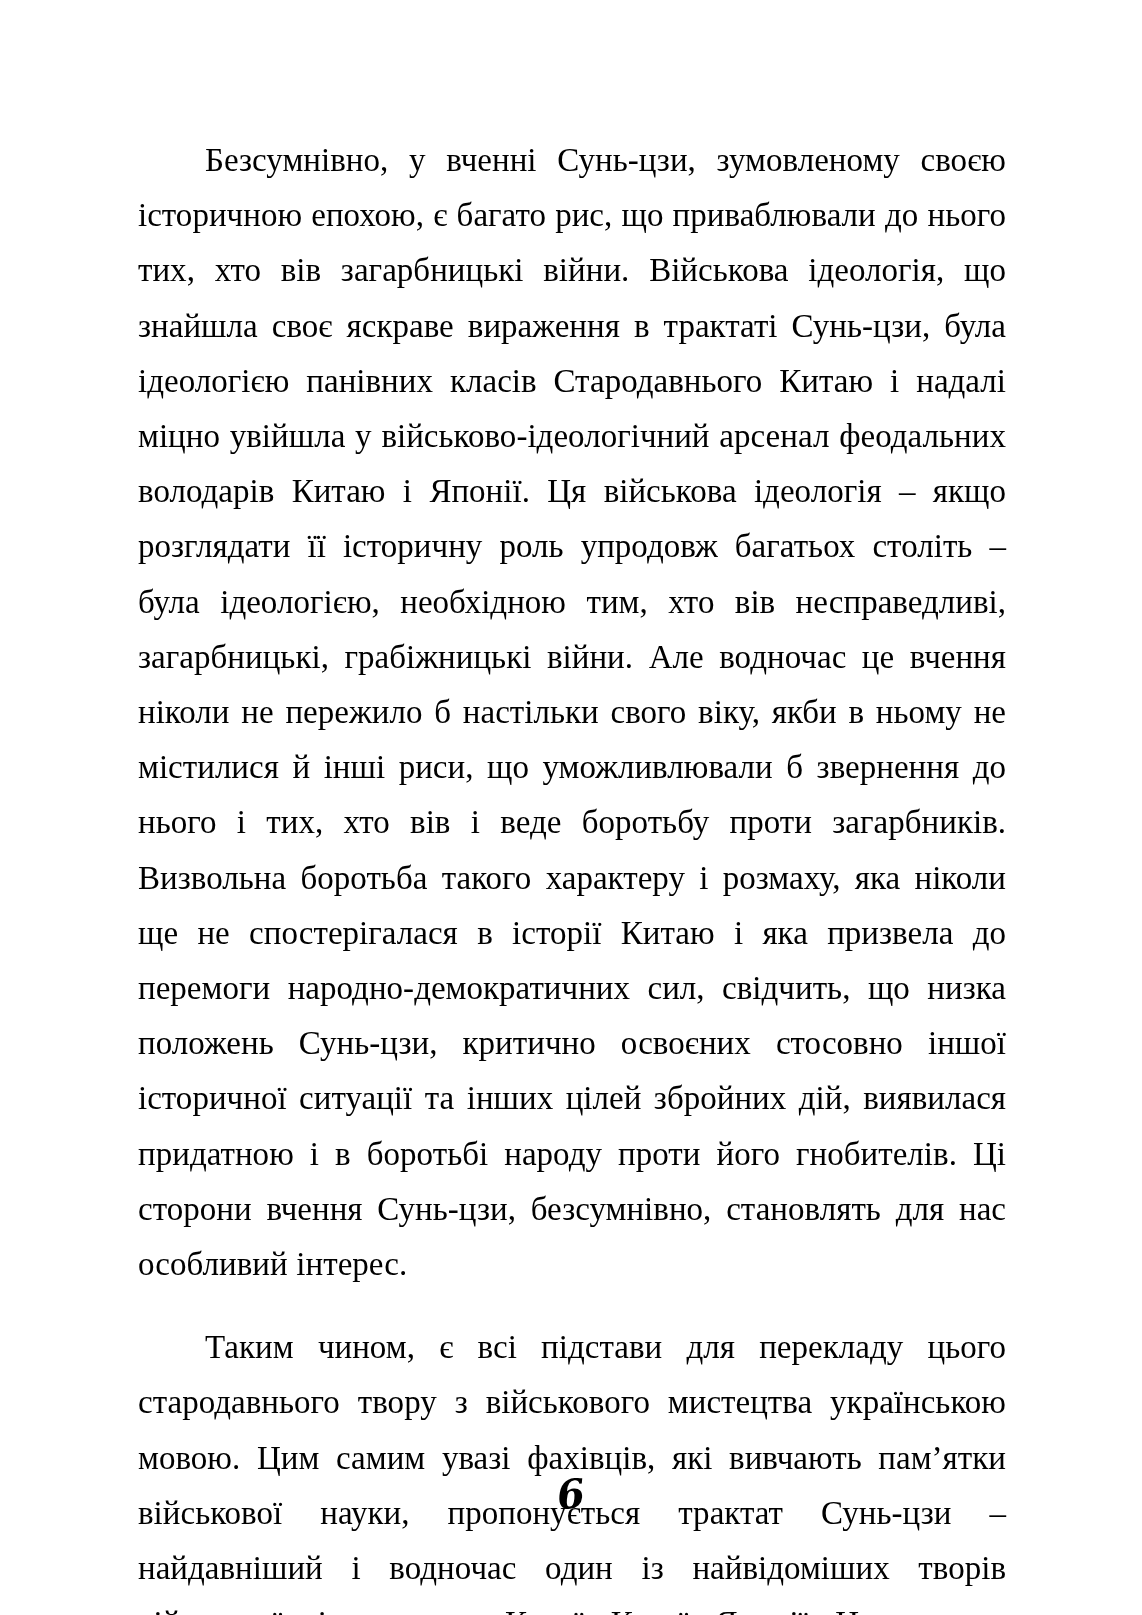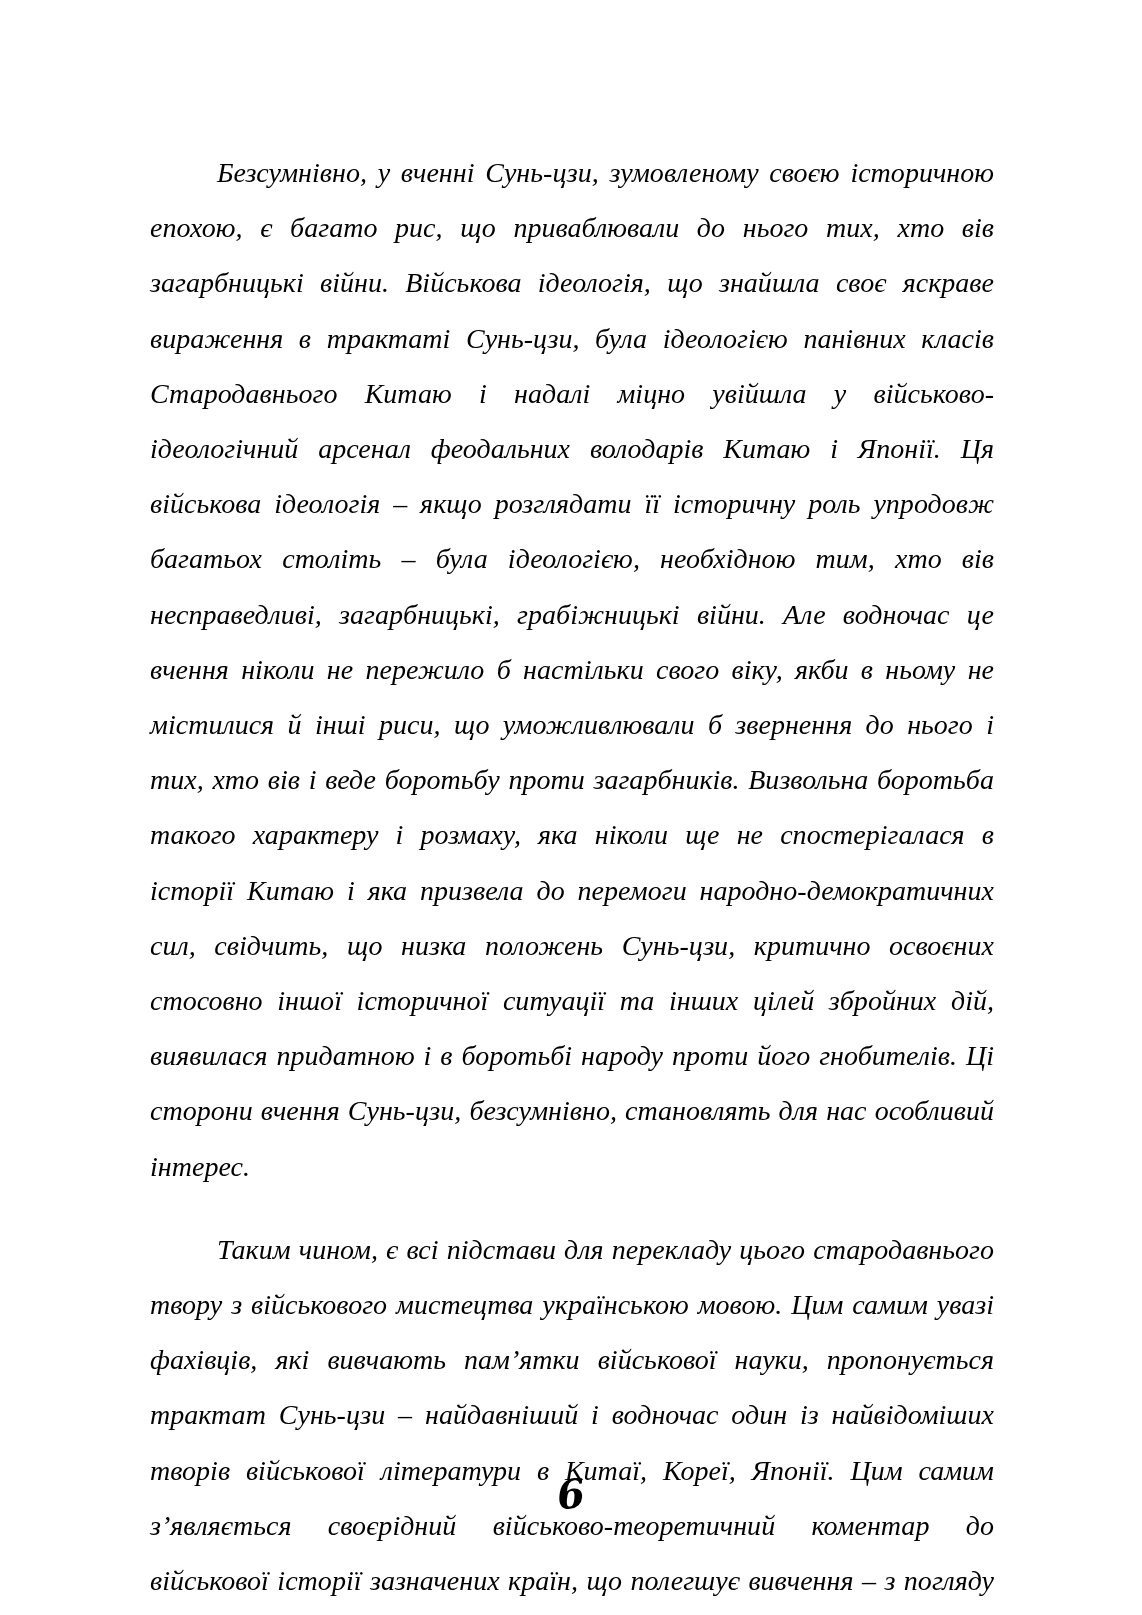--- a/index.html
+++ b/index.html
@@ -26,30 +26,29 @@
 
   
   .text-block {
     position: absolute;
     left: 138px;
     top: 133px;
     width: 868px;
   }
 
   .para {
-    margin: 12px;
+    margin: 0;
     text-align: justify;
     text-justify: inter-word;
     text-indent: 67px;
-    font-size: 28px;
+    font-size: 33px;
     line-height: 55.2px;
     letter-spacing: 0.02px;
     word-spacing: 0.4px;
     hyphens: manual;
-    font-style: italic;
     -webkit-hyphens: manual;
   }
 
   .para + .para {
     margin-top: 28px;
   }
 
   
   .para.continues {
     text-align-last: justify;

